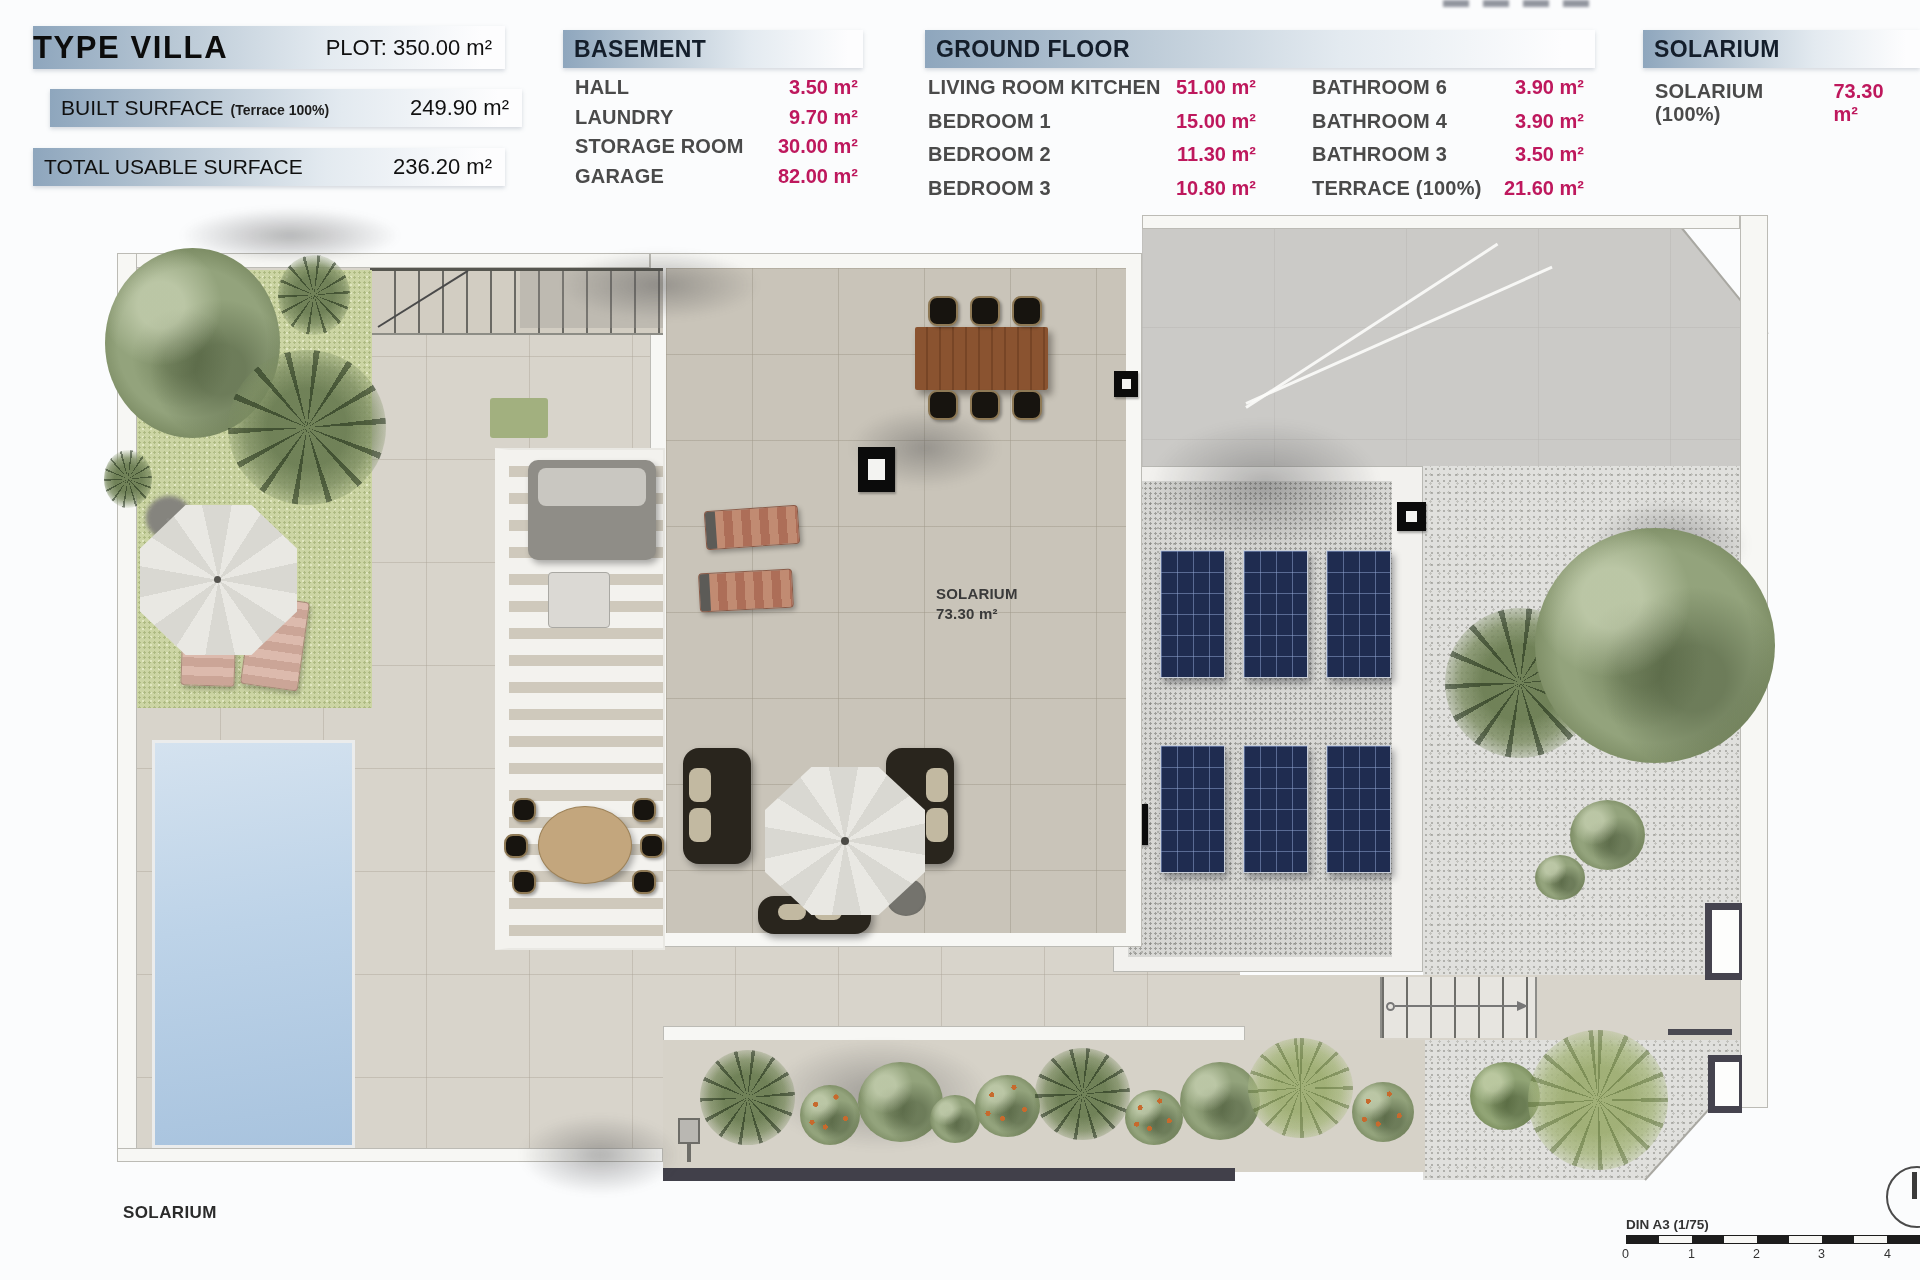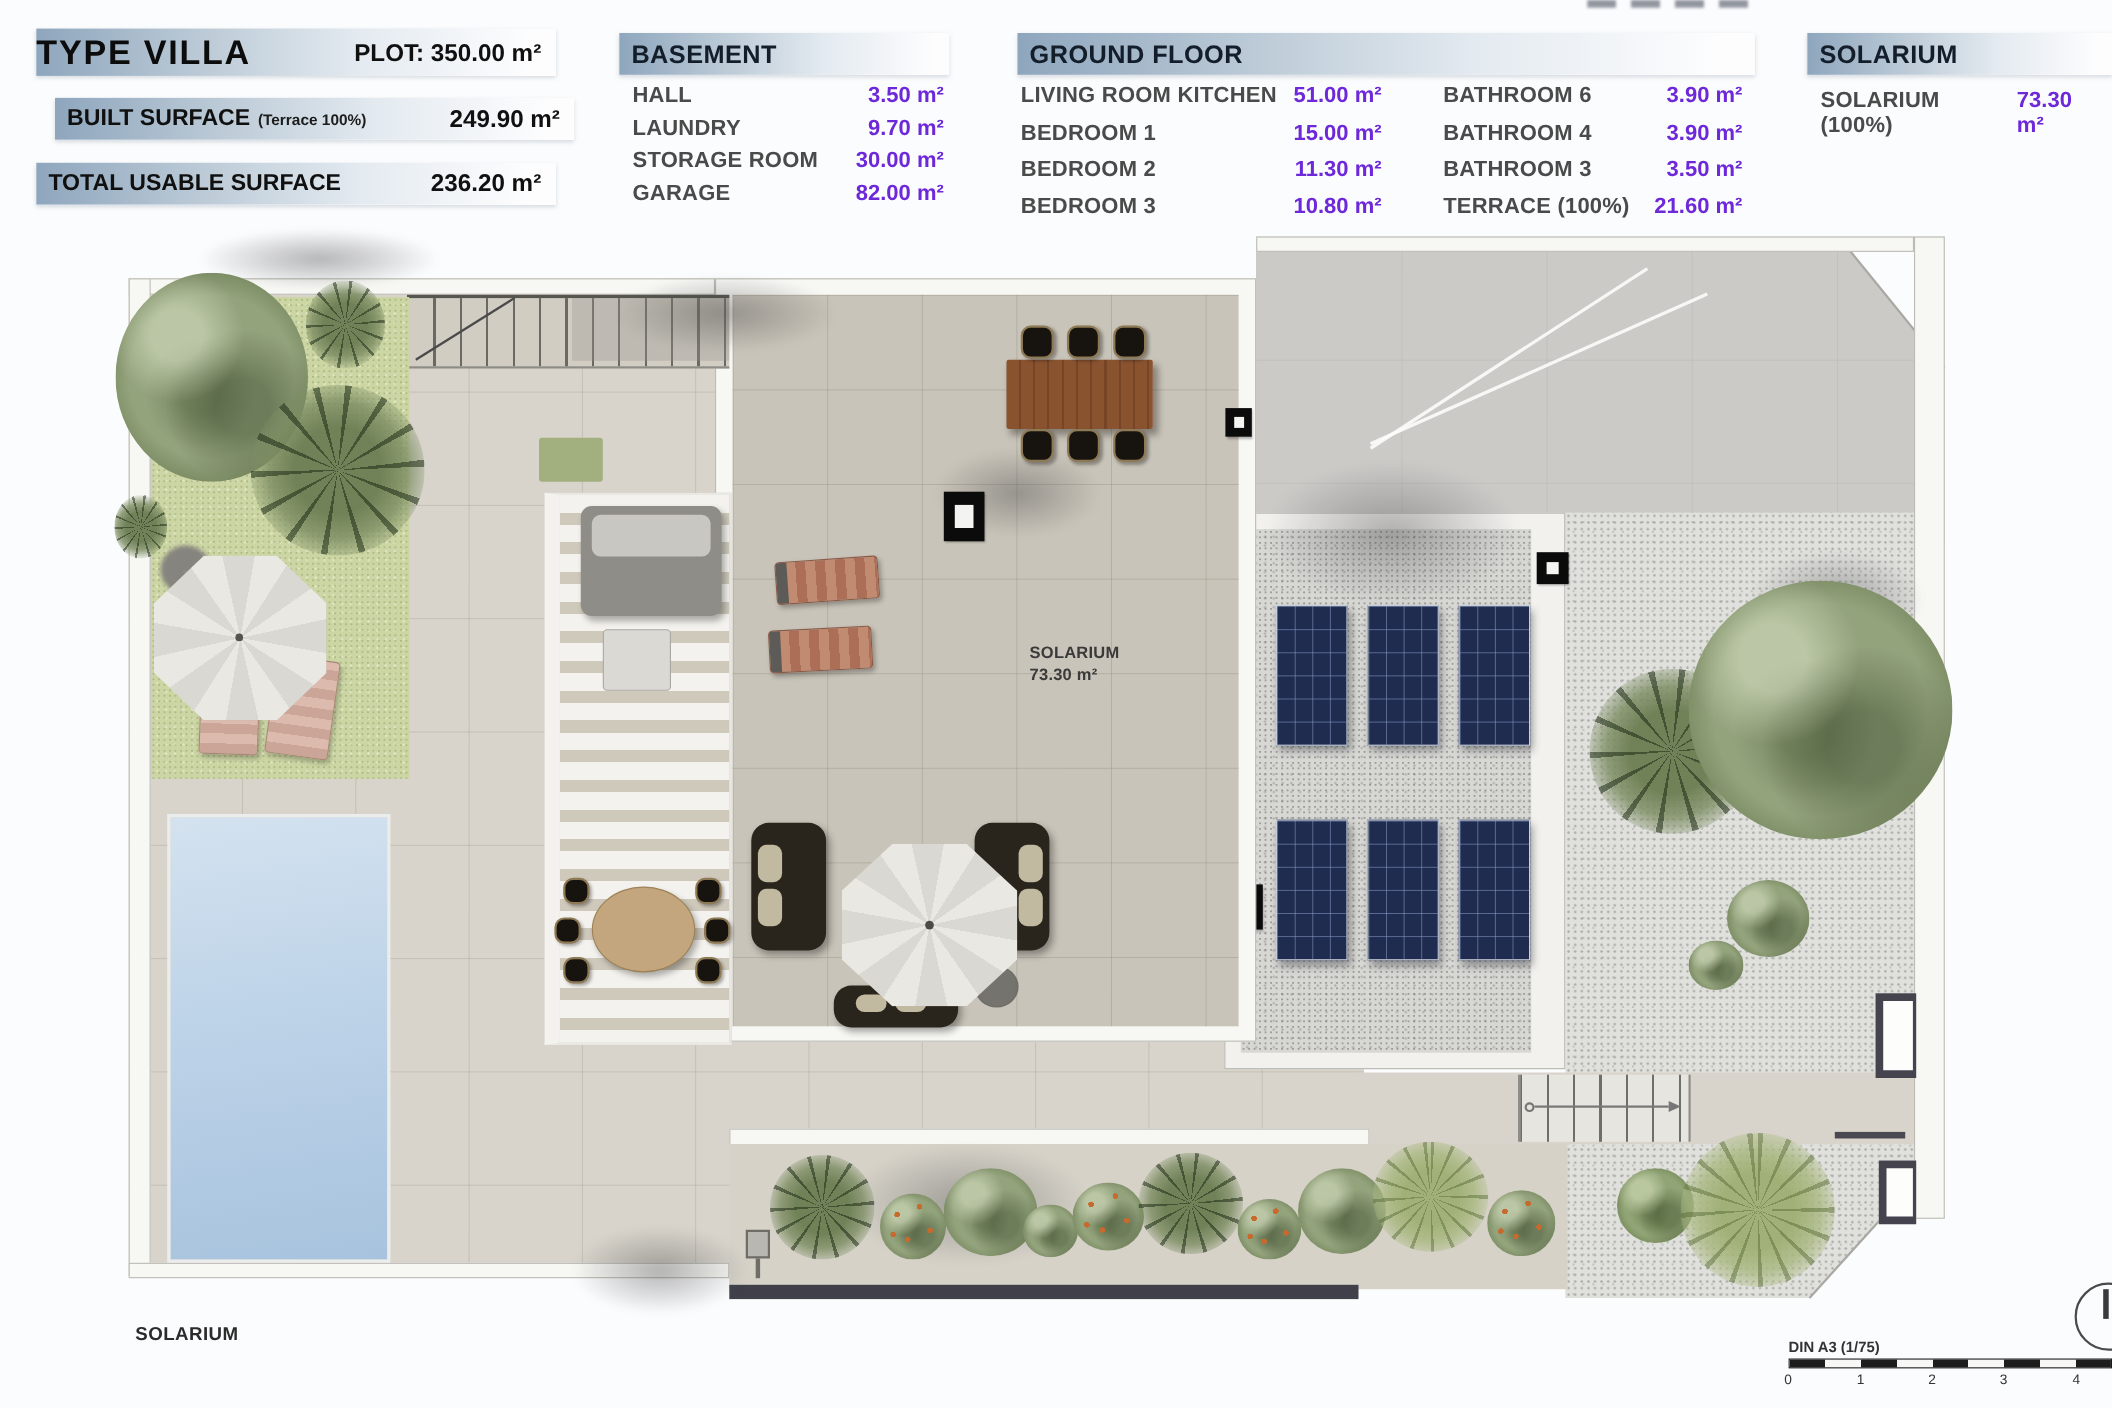--- a/index.html
+++ b/index.html
@@ -12,25 +12,25 @@
   .abs{position:absolute}
 
   
   .grad-bar{
     background:linear-gradient(90deg,#8ea6bd 0%,#b9c8d5 30%,#e3eaf0 62%,#fdfdfe 95%);
     box-shadow:0 2px 4px rgba(110,125,145,.28);
     display:flex;align-items:center;box-sizing:border-box;
   }
   .bar-title{font-weight:800;color:#141e2b;letter-spacing:.4px;font-size:23px;padding-left:11px}
   .summary-title{font-weight:900;color:#0c0c0c;letter-spacing:1.6px;font-size:31px}
-  .summary-val{font-weight:700;color:#101010;font-size:22px}
+  .summary-val{font-weight:400;color:#101010;font-size:22px}
   .summary-note{font-weight:700;color:#1c1c1c;font-size:14px;margin-left:7px}
   .trow{display:flex;justify-content:space-between;}
   .trow .lab{font-weight:700;color:#4a4a4a;font-size:20px;letter-spacing:.2px}
-  .trow .val{font-weight:700;color:#6d28d9;font-size:20px}
+  .trow .val{font-weight:700;color:#be185d;font-size:20px}
   .col{display:flex;flex-direction:column;justify-content:space-between}
 
   
   .tile-light{background-color:#d8d4cb;background-image:
     linear-gradient(rgba(172,166,153,.45) 1px,transparent 1px),
     linear-gradient(90deg,rgba(172,166,153,.45) 1px,transparent 1px);
     background-size:103px 103px}
   .tile-mid{background-color:#c9c4b9;background-image:
     linear-gradient(rgba(160,153,139,.5) 1px,transparent 1px),
     linear-gradient(90deg,rgba(160,153,139,.5) 1px,transparent 1px);

